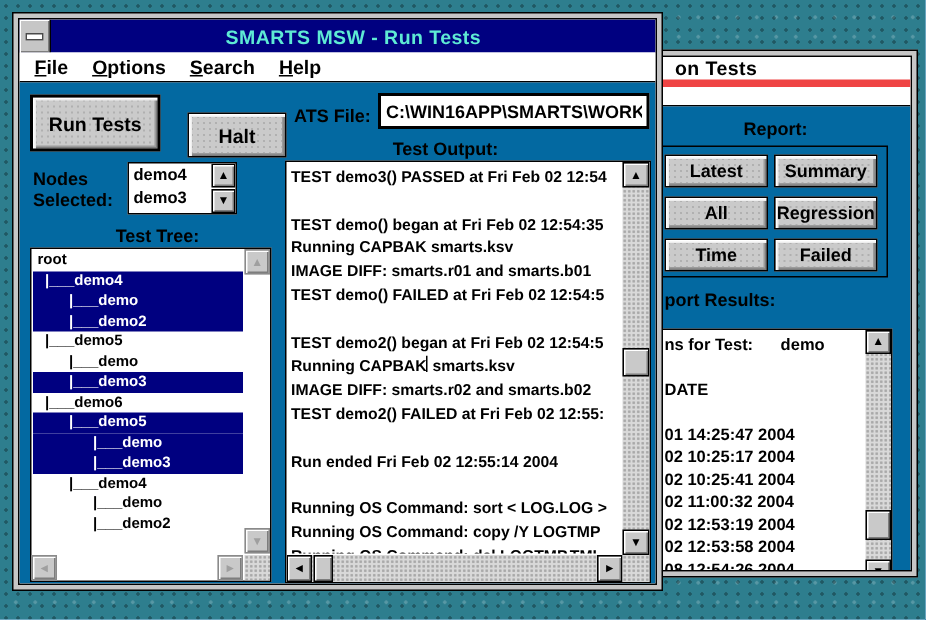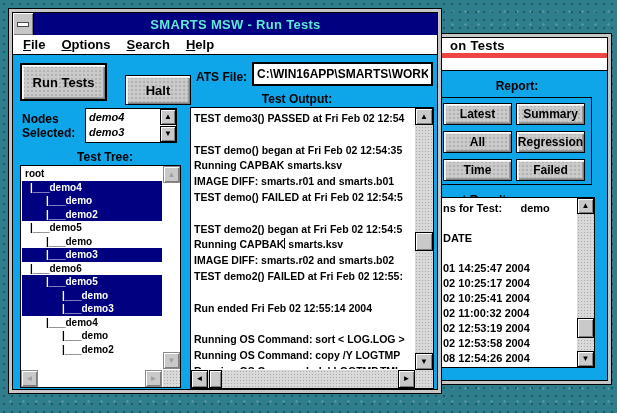--- a/index.html
+++ b/index.html
@@ -19,21 +19,21 @@
   .sysbtn { width:21px; height:100%; background:#c6c6c6; border-right:1px solid #000;
     display:flex; align-items:center; justify-content:center;
     box-shadow:inset 1px 1px 0 #fff, inset -1px -1px 0 #7d7d7d; }
   .sysglyph { display:block; width:12px; height:5px; background:#fff; border:1px solid #4a4a4a; }
   .titlebar.inactive { background:#fff; color:#000; border-bottom:5px solid #ef4444; height:20px; padding-left:8px; }
   .titlebar.inactive .titlebar-text { text-align:left; }
   .menubar { height:20px; background:#fff; border-bottom:1px solid #000; display:flex; align-items:center; padding-left:10px; flex:0 0 auto; }
   .menu-item { display:inline-block; font-size:13px; margin-right:16px; }
   .menu-item::first-letter { text-decoration:underline; }
   .menustrip { height:13px; background:#fff; border-bottom:1px solid #000; flex:0 0 auto; }
-  .client { position:relative; flex:1; background:#0ea5e9; overflow:hidden; }
+  .client { position:relative; flex:1; background:#0369a1; overflow:hidden; }
   .lbl { position:absolute; font-size:12px; white-space:pre; }
   .btn {
     border:1px solid #000; background-color:#cacaca;
     background-image:radial-gradient(rgba(110,110,110,.28) .8px, transparent 1px); background-size:4px 4px;
     box-shadow:inset 1px 1px 0 #fff, inset 2px 2px 0 #eee, inset -1px -1px 0 #7d7d7d, inset -2px -2px 0 #9b9b9b;
     font-size:13px; display:flex; align-items:center; justify-content:center;
   }
   .abs { position:absolute; }
   .btn-default { border-width:2px; }
   .field { position:absolute; border:2px solid #000; background:#fff; font:inherit; font-size:12px; padding:1px 3px; width:181px; height:24px; }
@@ -72,21 +72,21 @@
         <div class="abs" style="left:-4px; top:26px; width:154px; height:88px; border:1px solid #000;"></div>
         <div class="grid2" id="report-buttons" style="left:1px; top:32px;">
             <div class="btn rbtn">Latest</div>
             <div class="btn rbtn">Summary</div>
             <div class="btn rbtn">All</div>
             <div class="btn rbtn">Regression</div>
             <div class="btn rbtn">Time</div>
             <div class="btn rbtn">Failed</div>
           </div>
         <div class="lbl" style="left:1px; top:122px;">port Results:</div>
-        <div class="listbox" style="left:-4px; top:126px; width:157px; height:171px;">
+        <div class="listbox" style="left:-4px; top:148px; width:157px; height:171px;">
           <div id="results-lines" style="position:absolute; left:4px; top:3px; right:19px; bottom:0;">
               <div class="res-line">ns for Test:      demo</div>
               <div class="res-line"> </div>
               <div class="res-line">DATE</div>
               <div class="res-line"> </div>
               <div class="res-line">01 14:25:47 2004</div>
               <div class="res-line">02 10:25:17 2004</div>
               <div class="res-line">02 10:25:41 2004</div>
               <div class="res-line">02 11:00:32 2004</div>
               <div class="res-line">02 12:53:19 2004</div>
@@ -124,21 +124,21 @@
       <div class="client">
 
         <div class="btn btn-default abs" style="left:7px; top:8px; width:87px; height:38px;">Run Tests</div>
         <div class="btn abs" style="left:112px; top:20px; width:66px; height:30px;">Halt</div>
         <div class="lbl" style="left:183px; top:15px;">ATS File:</div>
         <input class="field" style="left: 239px; top: 7px;" value="C:\WIN16APP\SMARTS\WORK\DE">
         <div class="lbl" style="left:214px; top:37px; width:140px; text-align:center;">Test Output:</div>
 
         <div class="lbl" style="left:9px; top:57px;">Nodes</div>
         <div class="lbl" style="left:9px; top:71px;">Selected:</div>
-        <div class="listbox" style="left:72px; top:53px; width:92px; height:35px;font-style:italic;">
+        <div class="listbox" style="left:72px; top:53px; width:73px; height:35px;">
           <div id="nodes-items" style="position:absolute; left:0; top:1px; right:17px; bottom:0;">
               <div class="node-item">demo4</div>
               <div class="node-item">demo3</div>
             </div>
           <div class="sbtn" style="right:0; top:0; width:16px; height:16px;">
               <span>▲</span>
             </div>
           <div class="sbtn" style="right:0; bottom:0; width:16px; height:16px;">
               <span>▼</span>
             </div>

